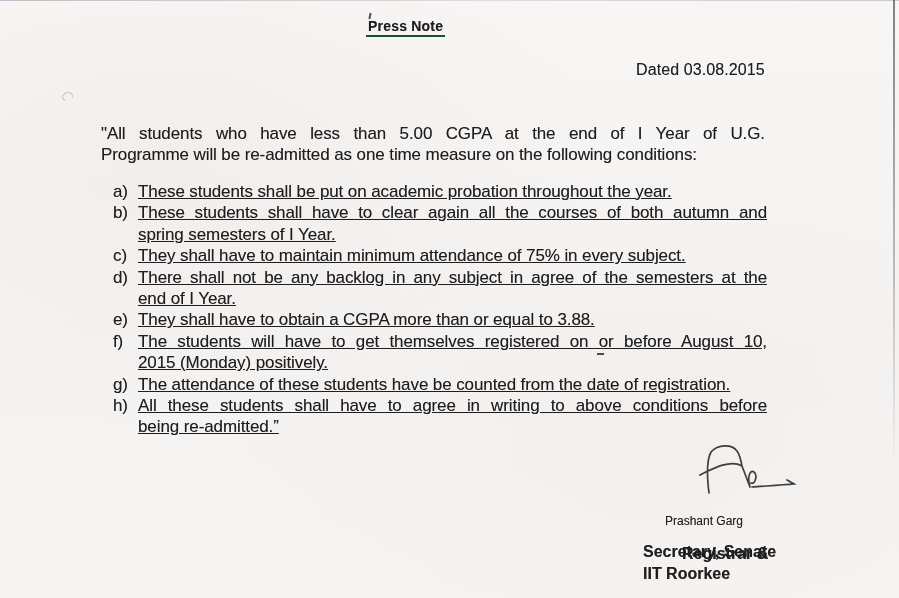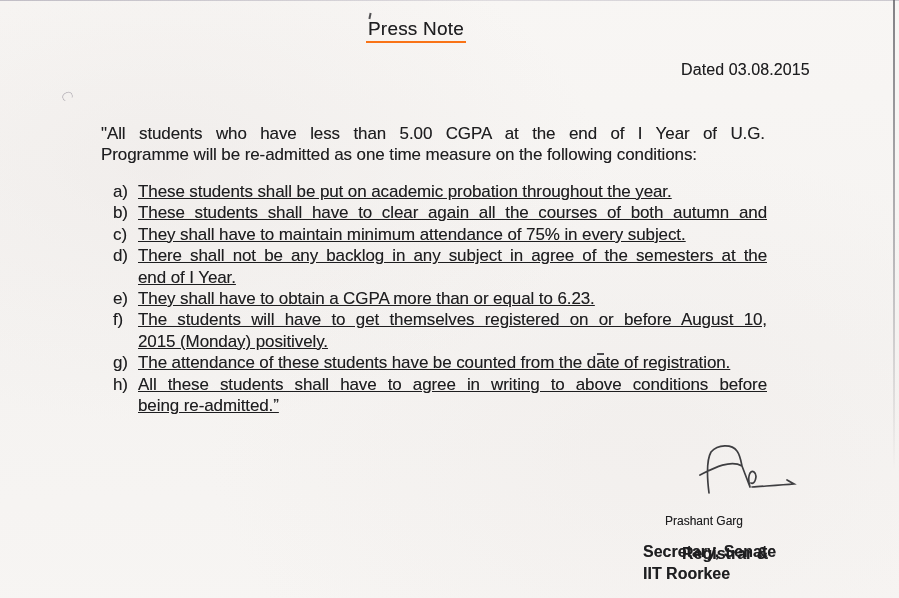--- a/index.html
+++ b/index.html
@@ -21,23 +21,23 @@
   .hairline{ left:0; top:97; width:899px; height:1px;
     background:linear-gradient(to right, rgba(150,146,162,.55), rgba(165,160,176,.30) 55%, rgba(150,146,162,.45)); }
   .smudge{ left:62px; top:92px; width:9px; height:7px; border:1px solid rgba(135,130,142,.55);
     border-radius:50%; border-bottom-color:transparent; transform:rotate(-25deg); }
   .edge-line{ left:893px; top:0; width:2px; height:470px;
     background:linear-gradient(to bottom, rgba(90,90,96,.75), rgba(110,110,118,.45) 55%, rgba(120,120,128,0)); }
   .title-tick{ left:369px; top:13px; width:2px; height:6px; background:rgba(40,40,44,.8); transform:rotate(12deg); }
   .dash-artifact{ left:597px; top:353px; width:7px; height:2px; background:rgba(45,45,48,.85); }
 
   
-  .press-title{ left:366px; top:18px; font-size:19px; font-weight:normal;
-    border-bottom:2px solid #f97316; padding:0 2px 1px 2px; letter-spacing:.2px; }
-  .dated{ left:636px; top:61px; font-size:16px; letter-spacing:.1px;margin-left:45px; }
+  .press-title{ left:366px; top:18px; font-size:14px; font-weight:bold;
+    border-bottom:2px solid #14532d; padding:0 2px 1px 2px; letter-spacing:.2px; }
+  .dated{ left:636px; top:61px; font-size:16px; letter-spacing:.1px; }
 
   
   .intro{ left:101px; top:123px; width:664px; font-size:17px; line-height:21.4px; letter-spacing:-.1px; }
   .line{ white-space:normal; }
   .just{ text-align:justify; text-align-last:justify; }
 
   .conditions{ left:113px; top:181px; width:654px; font-size:17px; line-height:21.4px; letter-spacing:-.1px; }
   .cond-item{ display:flex; align-items:flex-start; }
   .cond-label{ flex:0 0 25px; }
   .cond-text{ flex:1 1 auto; min-width:0;text-decoration:underline; }
@@ -71,20 +71,21 @@
     <span class="cond-label">a)</span>
     <div class="cond-text">
         <div class="line">These students shall be put on academic probation throughout the year.</div>
       </div>
   </div>
 
   <div class="cond-item">
     <span class="cond-label">b)</span>
     <div class="cond-text">
         <div class="line just">These students shall have to clear again all the courses of both autumn and</div>
+        <div class="line">spring semesters of I Year.</div>
       </div>
   </div>
 
   <div class="cond-item">
     <span class="cond-label">c)</span>
     <div class="cond-text">
         <div class="line">They shall have to maintain minimum attendance of 75% in every subject.</div>
       </div>
   </div>
 
@@ -92,21 +93,21 @@
     <span class="cond-label">d)</span>
     <div class="cond-text">
         <div class="line just">There shall not be any backlog in any subject in agree of the semesters at the</div>
         <div class="line">end of I Year.</div>
       </div>
   </div>
 
   <div class="cond-item">
     <span class="cond-label">e)</span>
     <div class="cond-text">
-        <div class="line">They shall have to obtain a CGPA more than or equal to 6.23.</div>
+        <div class="line">They shall have to obtain a CGPA more than or equal to 3.88.</div>
       </div>
   </div>
 
   <div class="cond-item">
     <span class="cond-label">f)</span>
     <div class="cond-text">
         <div class="line just">The students will have to get themselves registered on or before August 10,</div>
         <div class="line">2015 (Monday) positively.</div>
       </div>
   </div>

